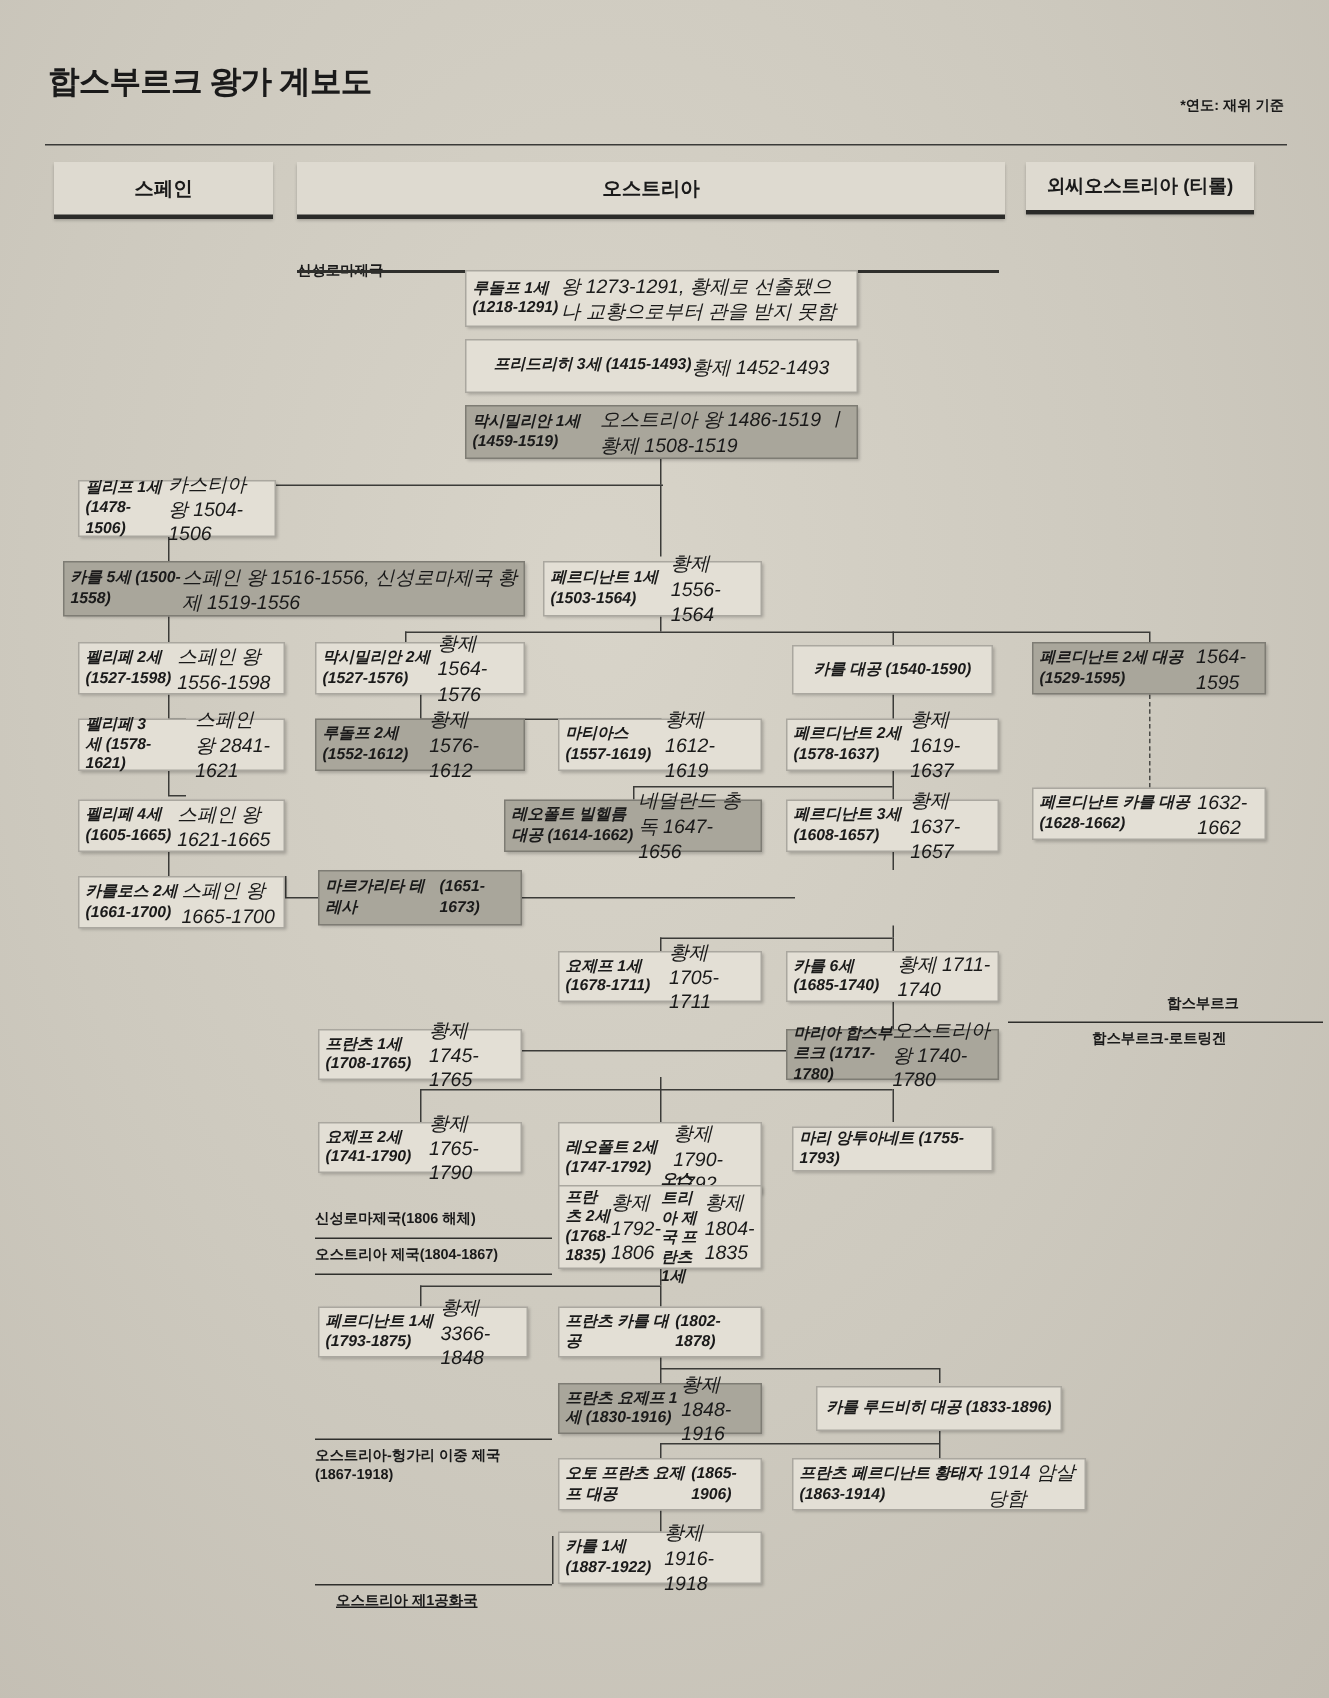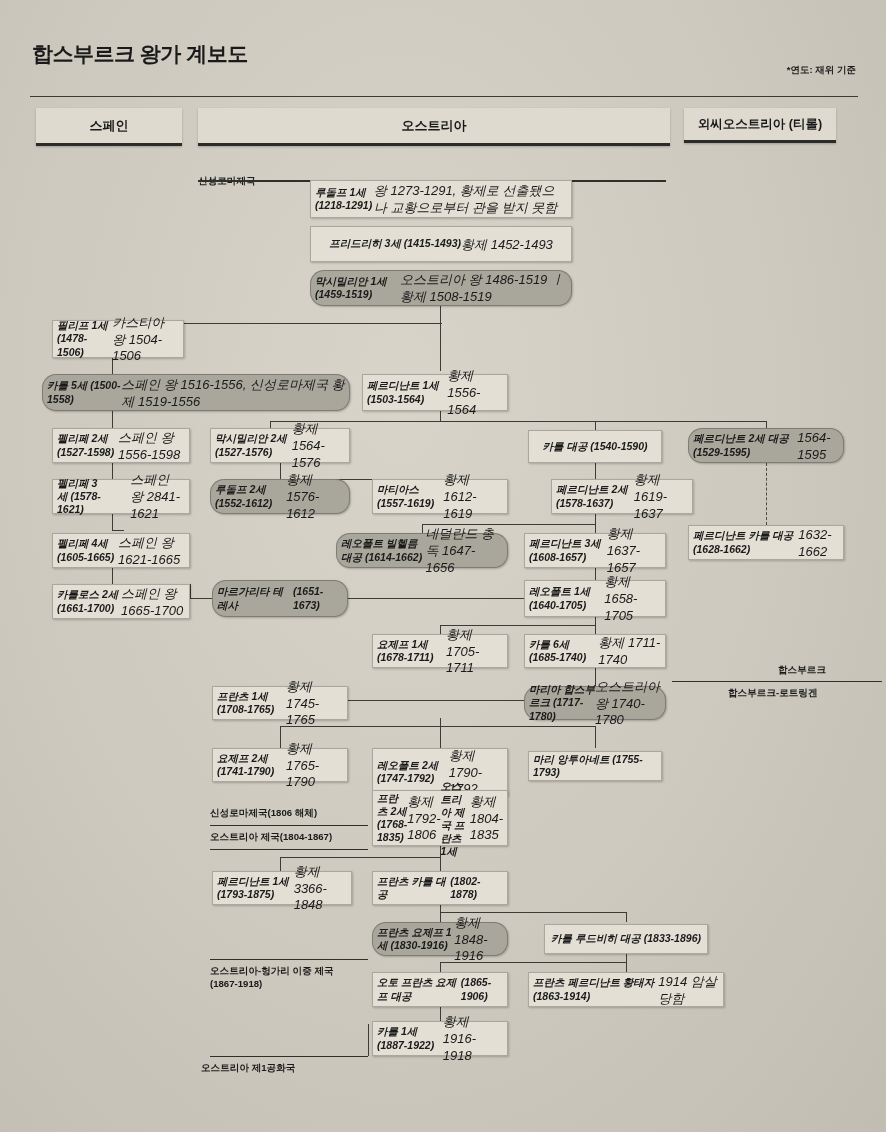--- a/index.html
+++ b/index.html
@@ -48,21 +48,21 @@
     box-sizing:border-box;
     display:flex;flex-direction:row;
     align-items:center;justify-content:center;
     text-align:left;
     border:1px solid rgba(0,0,0,.25);
     box-shadow:1px 1px 2px rgba(0,0,0,.22);
     padding:3px 4px;
     background:#e3dfd5;
     font-style:italic;
   }
-  .node.dark{background:#a9a69b;border-radius:14px;}
+  .node.dark{background:#a9a69b;}
   .node .l1{font-size:10.5px;font-weight:bold;line-height:1.25;}
   .node .l1 .yr{font-weight:bold;}
   .node .l2{font-size:13px;line-height:1.3;margin-top:2px;}
 
   .lbl{
     position:absolute;font-size:9.6px;font-weight:bold;line-height:1.35;
     white-space:pre-line;
   }
 
   .ln{position:absolute;background:#3b3b38;}
@@ -104,21 +104,21 @@
 
   <div class="lbl" style="left:210px;top:807px;">신성로마제국(1806 해체)</div>
   <div class="lbl" style="left:210px;top:831px;">오스트리아 제국(1804-1867)</div>
   <div class="thick" style="left:210px;top:825px;width:158px;height:1.2px;"></div>
   <div class="thick" style="left:210px;top:849px;width:158px;height:1.2px;"></div>
 
   <div class="lbl" style="left:210px;top:965px;">오스트리아-헝가리 이중 제국
 (1867-1918)</div>
   <div class="thick" style="left:210px;top:959px;width:158px;height:1.2px;"></div>
 
-  <div class="lbl" style="left:201px;top:1062px;">오스트리아 제1공화국</div>
+  <div class="lbl" style="left:224px;top:1062px;text-decoration:underline;">오스트리아 제1공화국</div>
   <div class="thick" style="left:210px;top:1056px;width:158px;height:1.2px;"></div>
 
   <div class="ln v" style="left:440px;top:232px;height:30px;"></div>
   <div class="ln v" style="left:440px;top:185px;height:0px;"></div>
 
   <div class="ln v" style="left:440px;top:305px;height:18px;"></div>
   <div class="ln h" style="left:112px;top:323px;width:330px;"></div>
   <div class="ln v" style="left:112px;top:323px;height:8px;"></div>
   <div class="ln v" style="left:440px;top:323px;height:48px;"></div>
 
@@ -255,21 +255,21 @@
   <div class="node dark" style="left:210px;top:479px;width:140px;height:35px;">
     <div class="l1"><span>루돌프 2세</span> <span class="yr">(1552-1612)</span></div>
     <div class="l2">황제 1576-1612</div>
   </div>
 
   <div class="node" style="left:372px;top:479px;width:136px;height:35px;">
     <div class="l1"><span>마티아스</span> <span class="yr">(1557-1619)</span></div>
     <div class="l2">황제 1612-1619</div>
   </div>
 
-  <div class="node" style="left:524px;top:479px;width:142px;height:35px;margin-left:27px;">
+  <div class="node" style="left:524px;top:479px;width:142px;height:35px;">
     <div class="l1"><span>페르디난트 2세</span> <span class="yr">(1578-1637)</span></div>
     <div class="l2">황제 1619-1637</div>
   </div>
 
   <div class="node" style="left:52px;top:533px;width:138px;height:35px;">
     <div class="l1"><span>펠리페 4세</span> <span class="yr">(1605-1665)</span></div>
     <div class="l2">스페인 왕 1621-1665</div>
   </div>
 
   <div class="node dark" style="left:336px;top:533px;width:172px;height:35px;">
@@ -290,24 +290,20 @@
   <div class="node" style="left:52px;top:584px;width:138px;height:35px;">
     <div class="l1"><span>카를로스 2세</span> <span class="yr">(1661-1700)</span></div>
     <div class="l2">스페인 왕 1665-1700</div>
   </div>
 
   <div class="node dark" style="left:212px;top:580px;width:136px;height:37px;">
     <div class="l1">마르가리타 테레사</div>
     <div class="l1">(1651-1673)</div>
   </div>
 
-  <div class="node" style="left:524px;top:580px;width:142px;height:37px;">
-    <div class="l1"><span>레오폴트 1세</span> <span class="yr">(1640-1705)</span></div>
-    <div class="l2">황제 1658-1705</div>
-  </div>
 
   <div class="node" style="left:372px;top:634px;width:136px;height:34px;">
     <div class="l1"><span>요제프 1세</span> <span class="yr">(1678-1711)</span></div>
     <div class="l2">황제 1705-1711</div>
   </div>
 
   <div class="node" style="left:524px;top:634px;width:142px;height:34px;">
     <div class="l1"><span>카를 6세</span> <span class="yr">(1685-1740)</span></div>
     <div class="l2">황제 1711-1740</div>
   </div>

